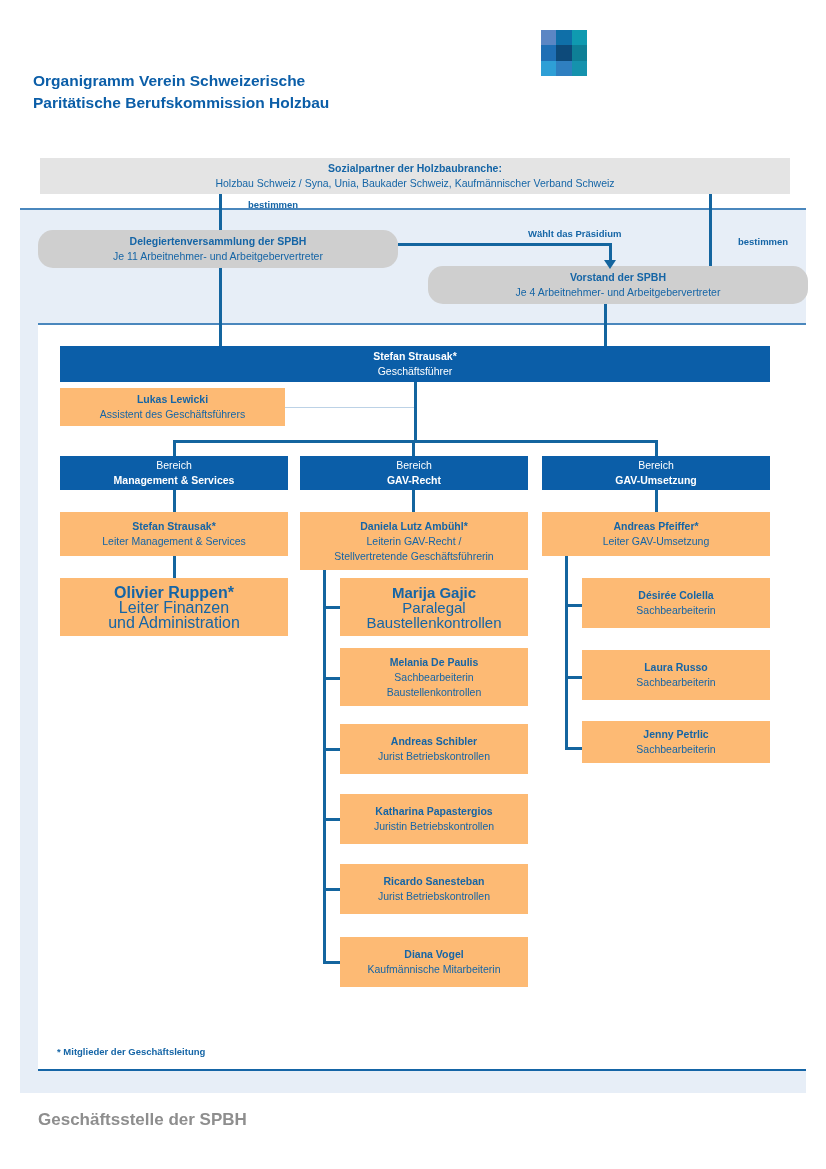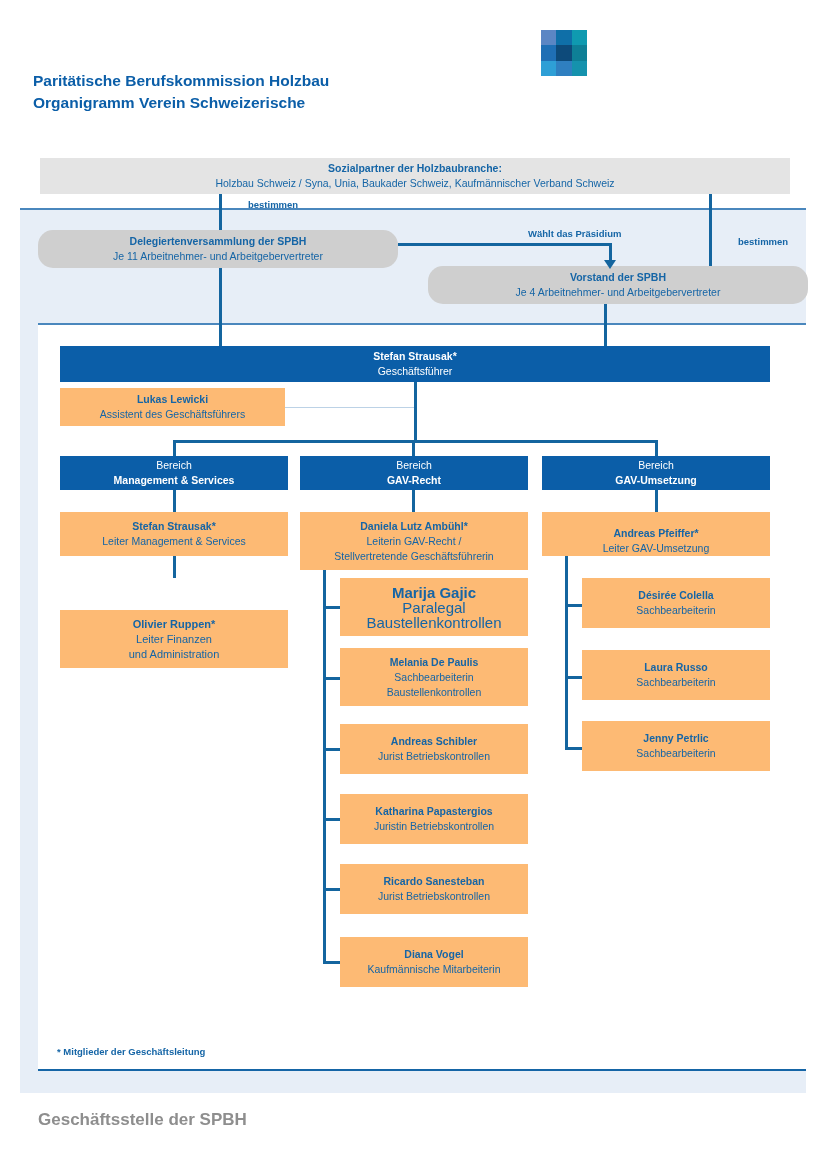--- a/index.html
+++ b/index.html
@@ -49,22 +49,22 @@
     border-top:9px solid #14659f;}
   .caption-lbl{position:absolute;font-size:9.5px;font-weight:bold;color:#1565a6;white-space:nowrap;padding-left:20px;}
 
   #footnote{left:57px;top:1046px;font-size:9.5px;font-weight:bold;color:#1565a6;}
   #bottom-caption{left:38px;top:1110px;font-size:17px;font-weight:bold;color:#8e8e8e;}
 </style>
 </head>
 <body>
 
 <div class="abs" id="page-title">
+  <div>Organigramm Verein Schweizerische</div>
   <div>Paritätische Berufskommission Holzbau</div>
-  <div>Organigramm Verein Schweizerische</div>
 </div>
 
 <div class="abs" id="logo-wrap">
   <div id="logo-row">
     <div id="logo-grid">
         <div style="background: rgb(91, 134, 196);"></div>
         <div style="background: rgb(15, 111, 168);"></div>
         <div style="background: rgb(15, 154, 176);"></div>
         <div style="background: rgb(31, 111, 181);"></div>
         <div style="background: rgb(13, 74, 122);"></div>
@@ -133,21 +133,21 @@
 <div class="box navy" style="left:60px;top:456px;width:228px;height:34px;font-size:10.5px;line-height:15px;">
   <div class="rl">Bereich</div>
   <div class="nm">Management &amp; Services</div>
 </div>
 <div class="v" style="left:173px;top:490px;height:22px;"></div>
 <div class="box lite" style="left:60px;top:512px;width:228px;height:44px;font-size:10.5px;line-height:15px;">
   <div class="nm">Stefan Strausak*</div>
   <div class="rl">Leiter Management &amp; Services</div>
 </div>
 <div class="v" style="left:173px;top:556px;height:22px;"></div>
-<div class="box lite" style="left:60px;top:578px;width:228px;height:58px;font-size:11px;line-height:15px;margin-top:32px;">
+<div class="box lite" style="left:60px;top:578px;width:228px;height:58px;font-size:16px;line-height:15px;">
   <div class="nm">Olivier Ruppen*</div>
   <div class="rl">Leiter Finanzen</div>
   <div class="rl">und Administration</div>
 </div>
 
 <div class="box navy" style="left:300px;top:456px;width:228px;height:34px;font-size:10.5px;line-height:15px;">
   <div class="rl">Bereich</div>
   <div class="nm">GAV-Recht</div>
 </div>
 <div class="v" style="left:412px;top:490px;height:22px;"></div>
@@ -195,39 +195,39 @@
 <div class="box lite" style="left:340px;top:937px;width:188px;height:50px;font-size:10.5px;line-height:15px;">
   <div class="nm">Diana Vogel</div>
   <div class="rl">Kaufmännische Mitarbeiterin</div>
 </div>
 
 <div class="box navy" style="left:542px;top:456px;width:228px;height:34px;font-size:10.5px;line-height:15px;">
   <div class="rl">Bereich</div>
   <div class="nm">GAV-Umsetzung</div>
 </div>
 <div class="v" style="left:655px;top:490px;height:22px;"></div>
-<div class="box lite" style="left:542px;top:512px;width:228px;height:44px;font-size:10.5px;line-height:15px;justify-content:flex-end;">
+<div class="box lite" style="left:542px;top:512px;width:228px;height:44px;font-size:10.5px;line-height:15px;">
   <div class="nm">Andreas Pfeiffer*</div>
   <div class="rl">Leiter GAV-Umsetzung</div>
 </div>
 
 <div class="v" style="left:565px;top:556px;height:194px;"></div>
 
 <div class="h" style="left:565px;top:604px;width:18px;"></div>
 <div class="box lite" style="left:582px;top:578px;width:188px;height:50px;font-size:10.5px;line-height:15px;">
   <div class="nm">Désirée Colella</div>
   <div class="rl">Sachbearbeiterin</div>
 </div>
 
 <div class="h" style="left:565px;top:676px;width:18px;"></div>
 <div class="box lite" style="left:582px;top:650px;width:188px;height:50px;font-size:10.5px;line-height:15px;">
   <div class="nm">Laura Russo</div>
   <div class="rl">Sachbearbeiterin</div>
 </div>
 
 <div class="h" style="left:565px;top:747px;width:18px;"></div>
-<div class="box lite" style="left:582px;top:721px;width:188px;height:50px;font-size:10.5px;line-height:15px;">
+<div class="box lite" style="left:582px;top:721px;width:188px;height:42px;font-size:10.5px;line-height:15px;">
   <div class="nm">Jenny Petrlic</div>
   <div class="rl">Sachbearbeiterin</div>
 </div>
 
 <div class="abs" id="footnote">* Mitglieder der Geschäftsleitung</div>
 <div class="abs" id="bottom-caption">Geschäftsstelle der SPBH</div>
 
 </body></html>

